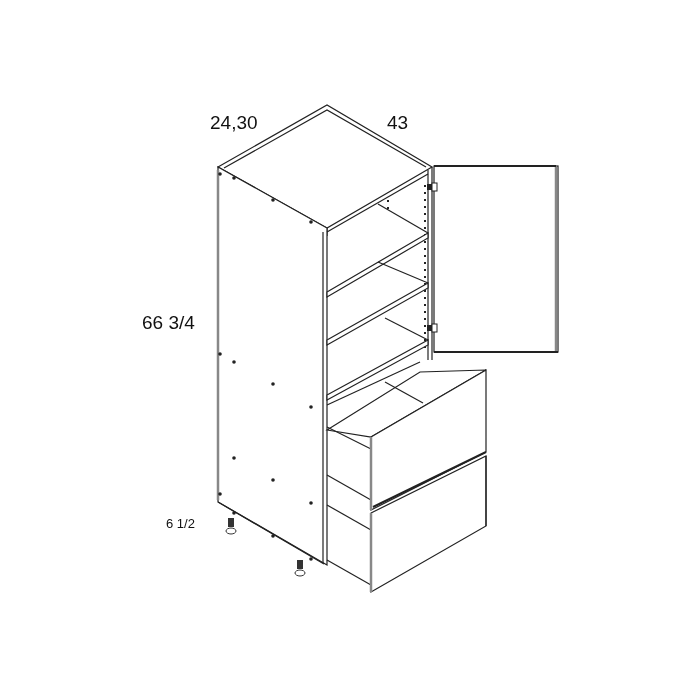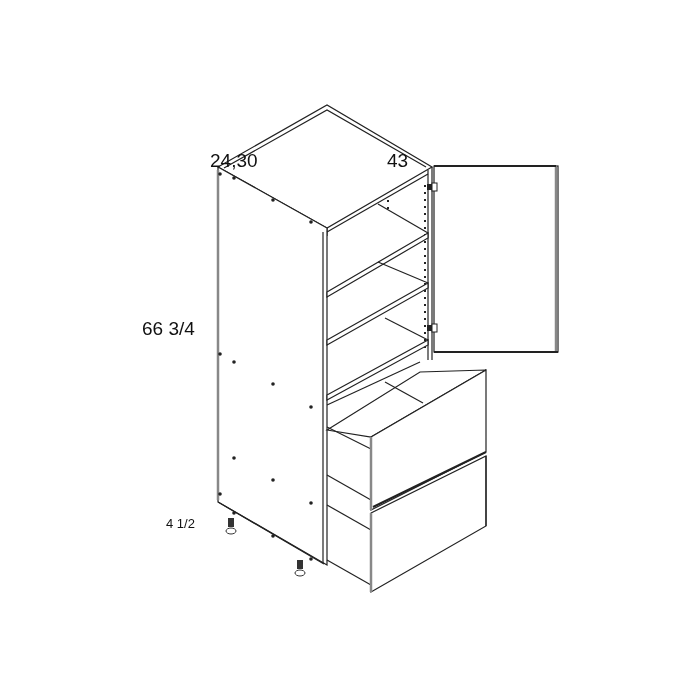--- a/index.html
+++ b/index.html
@@ -1,19 +1,19 @@
 <!DOCTYPE html>
 <html><head>
 <meta charset="utf-8">
 <style>
   html, body { margin: 0; padding: 0; background: #ffffff; }
   body { width: 700px; height: 700px; position: relative; overflow: hidden; font-family: "Liberation Sans", sans-serif; }
   #canvas { position: absolute; left: 0; top: 0; width: 700px; height: 700px; }
   .dim-label { position: absolute; color: #111; font-family: "Liberation Sans", sans-serif; white-space: nowrap; }
-  .dim-lg { font-size: 19px; margin-top: 38px; }
+  .dim-lg { font-size: 19px; }
   .dim-sm { font-size: 13px; }
   svg .ln { stroke: #222; stroke-width: 1.2; fill: none; }
   svg .ln2 { stroke: #222; stroke-width: 2; fill: none; }
   svg .face { fill: #ffffff; stroke: #222; stroke-width: 1.2; }
   svg .gray { stroke: #888; stroke-width: 2.5; fill: none; }
   svg .dot { fill: #222; }
   svg .dotted { stroke: #222; stroke-width: 2; stroke-dasharray: 2 5; fill: none; }
 </style>
 </head>
 <body>
@@ -111,15 +111,15 @@
       <ellipse cx="231" cy="531" rx="5" ry="3" fill="none" stroke="#333" stroke-width="1"></ellipse>
     </g>
     <g>
       <rect x="297" y="560" width="6" height="9" fill="#333"></rect>
       <ellipse cx="300" cy="573" rx="5" ry="3" fill="none" stroke="#333" stroke-width="1"></ellipse>
     </g>
   </svg>
 
   <div class="dim-label dim-lg" style="left:210px; top:112px;">24,30</div>
   <div class="dim-label dim-lg" style="left:387px; top:112px;">43</div>
-  <div class="dim-label dim-lg" style="left:142px; top:280px;">66 3/4</div>
-  <div class="dim-label dim-sm" style="left:166px; top:516px;">4 1/2</div>
+  <div class="dim-label dim-lg" style="left:142px; top:312px;">66 3/4</div>
+  <div class="dim-label dim-sm" style="left:166px; top:516px;">6 1/2</div>
 </div>
 
 </body></html>

